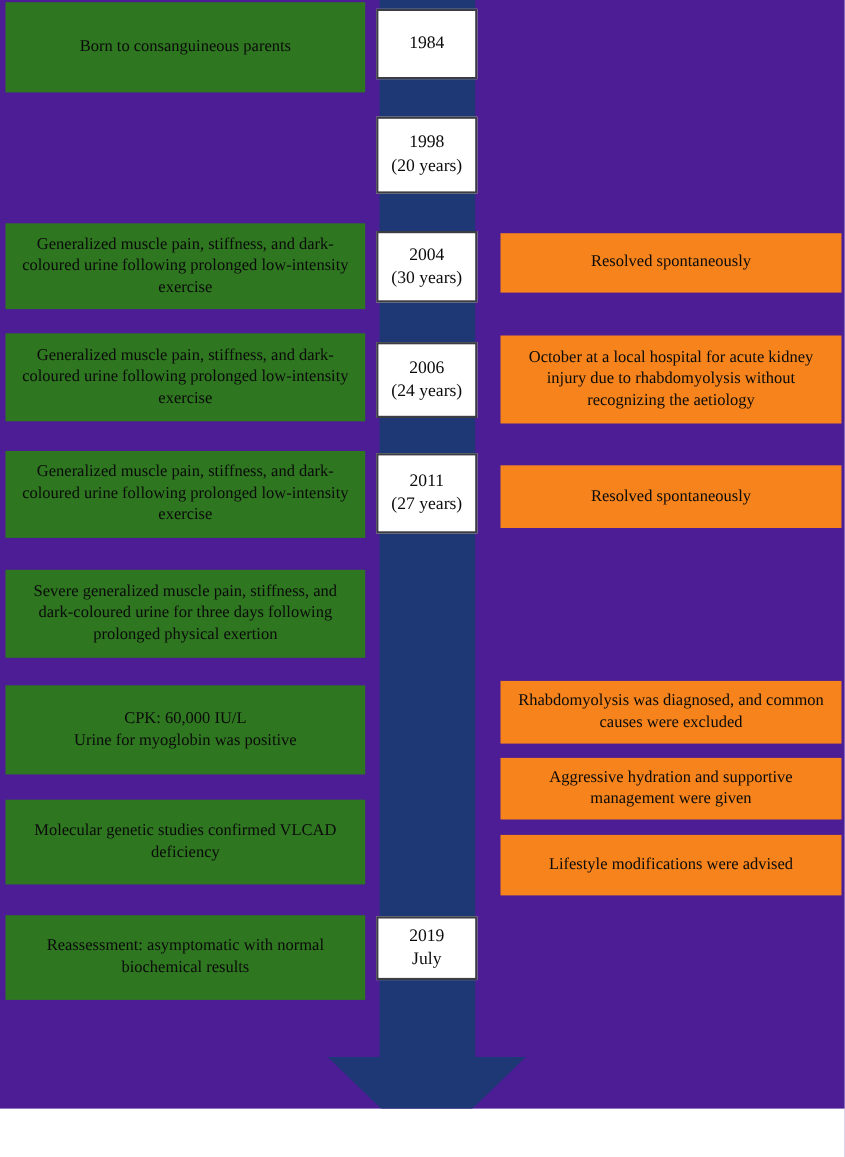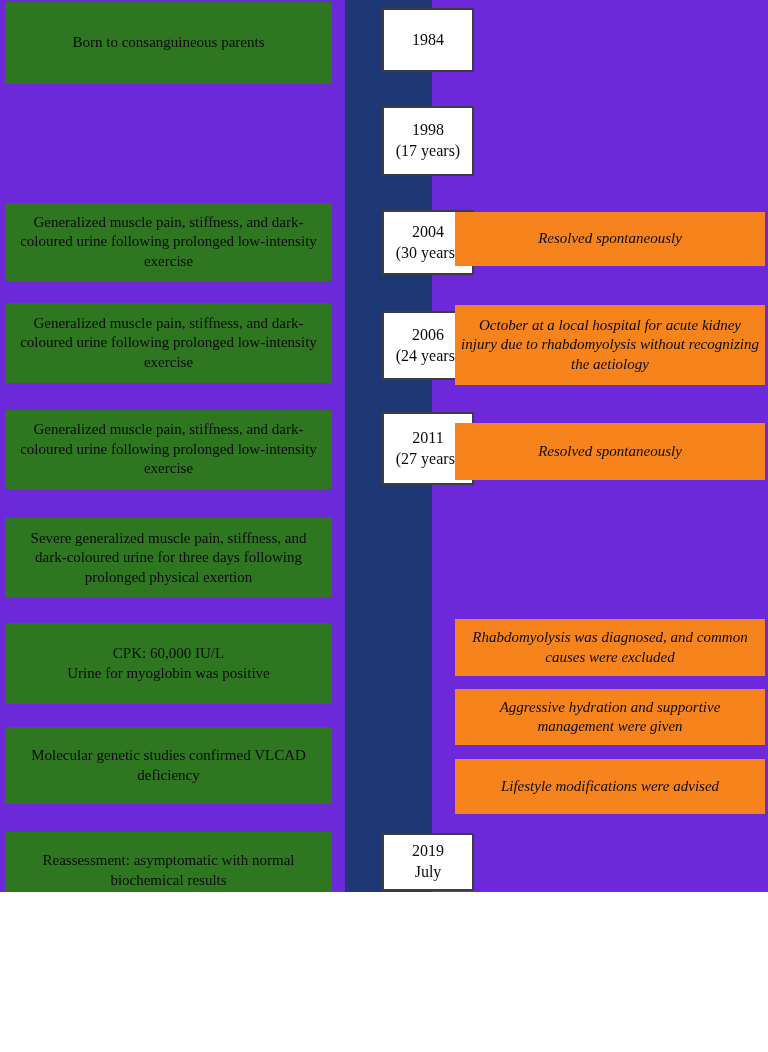--- a/index.html
+++ b/index.html
@@ -1,41 +1,41 @@
 <!DOCTYPE html>
 <html><head>
 <meta charset="utf-8">
 <style>
   html,body{margin:0;padding:0;background:#ffffff;}
   .fig{
-    position:relative;width:768px;height:892px;background:#6d28d9;overflow:hidden;
+    position:relative;width:768px;height:1008px;background:#4c1d95;overflow:hidden;
     font-family:"Liberation Serif","DejaVu Serif",serif;color:#0b0b0b;
   }
   .shaft{position:absolute;left:345px;top:0;width:87px;height:962px;background:#1e3876;}
   .arrow-head{
     position:absolute;left:298px;top:961px;width:0;height:0;
     border-left:90px solid transparent;border-right:90px solid transparent;
     border-top:87px solid #1e3876;
   }
   .gbox{
     position:absolute;left:5px;width:327px;background:#2e7620;
     display:flex;align-items:center;justify-content:center;text-align:center;
     font-size:15px;line-height:1.3;padding:0 10px;box-sizing:border-box;
   }
   .gbox span{white-space:pre-line;}
   .obox{
     position:absolute;left:455px;width:310px;background:#f6831c;
     display:flex;align-items:center;justify-content:center;text-align:center;
-    font-size:15px;line-height:1.3;padding:0 6px;box-sizing:border-box;font-style:italic;
+    font-size:15px;line-height:1.3;padding:0 6px;box-sizing:border-box;
   }
   .ybox{
     position:absolute;left:342px;width:92px;background:#ffffff;
     border:2px solid #3c3c44;box-sizing:border-box;
     display:flex;flex-direction:column;align-items:center;justify-content:center;
-    text-align:center;font-size:16px;line-height:1.3;margin-left:40px;
+    text-align:center;font-size:16px;line-height:1.3;
   }
 </style>
 </head>
 <body>
 
 <div class="fig">
 
   <div class="shaft"></div>
   <div class="arrow-head"></div>
 
@@ -64,21 +64,21 @@
   <div class="gbox" style="top:832px;height:77px">
       <span>Reassessment: asymptomatic with normal biochemical results</span>
     </div>
 
   <div class="ybox" style="top:8px;height:64px">
       <span>1984</span>
       <span></span>
     </div>
   <div class="ybox" style="top:106px;height:70px">
       <span>1998</span>
-      <span>(17 years)</span>
+      <span>(20 years)</span>
     </div>
   <div class="ybox" style="top:210px;height:65px">
       <span>2004</span>
       <span>(30 years)</span>
     </div>
   <div class="ybox" style="top:311px;height:69px">
       <span>2006</span>
       <span>(24 years)</span>
     </div>
   <div class="ybox" style="top:412px;height:73px">

